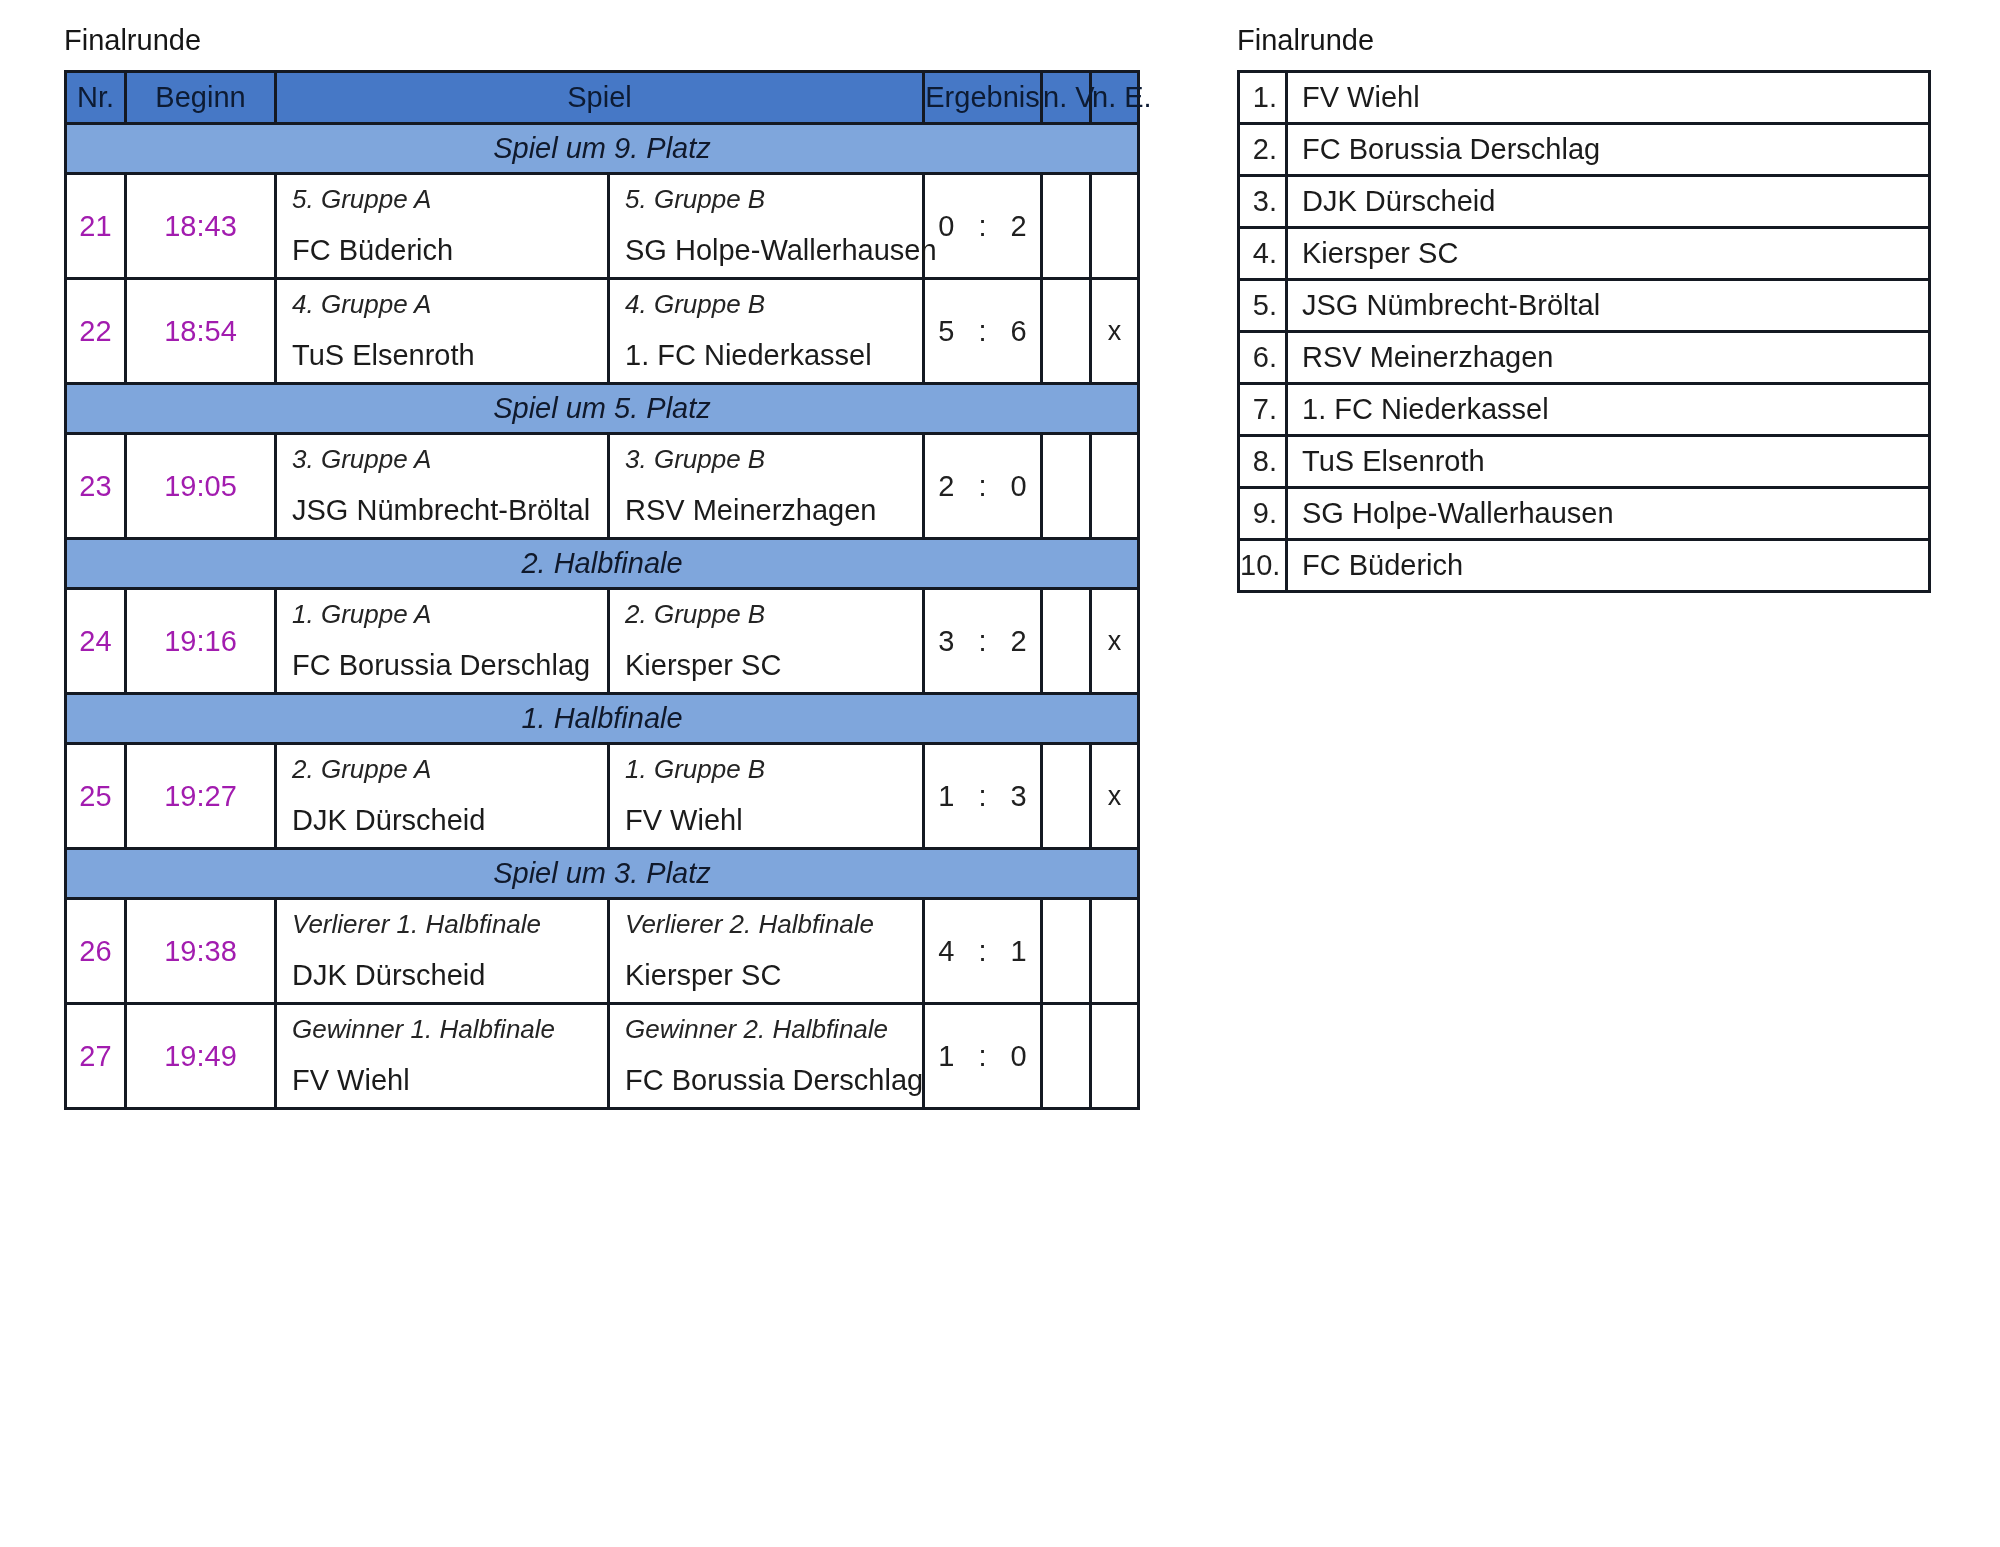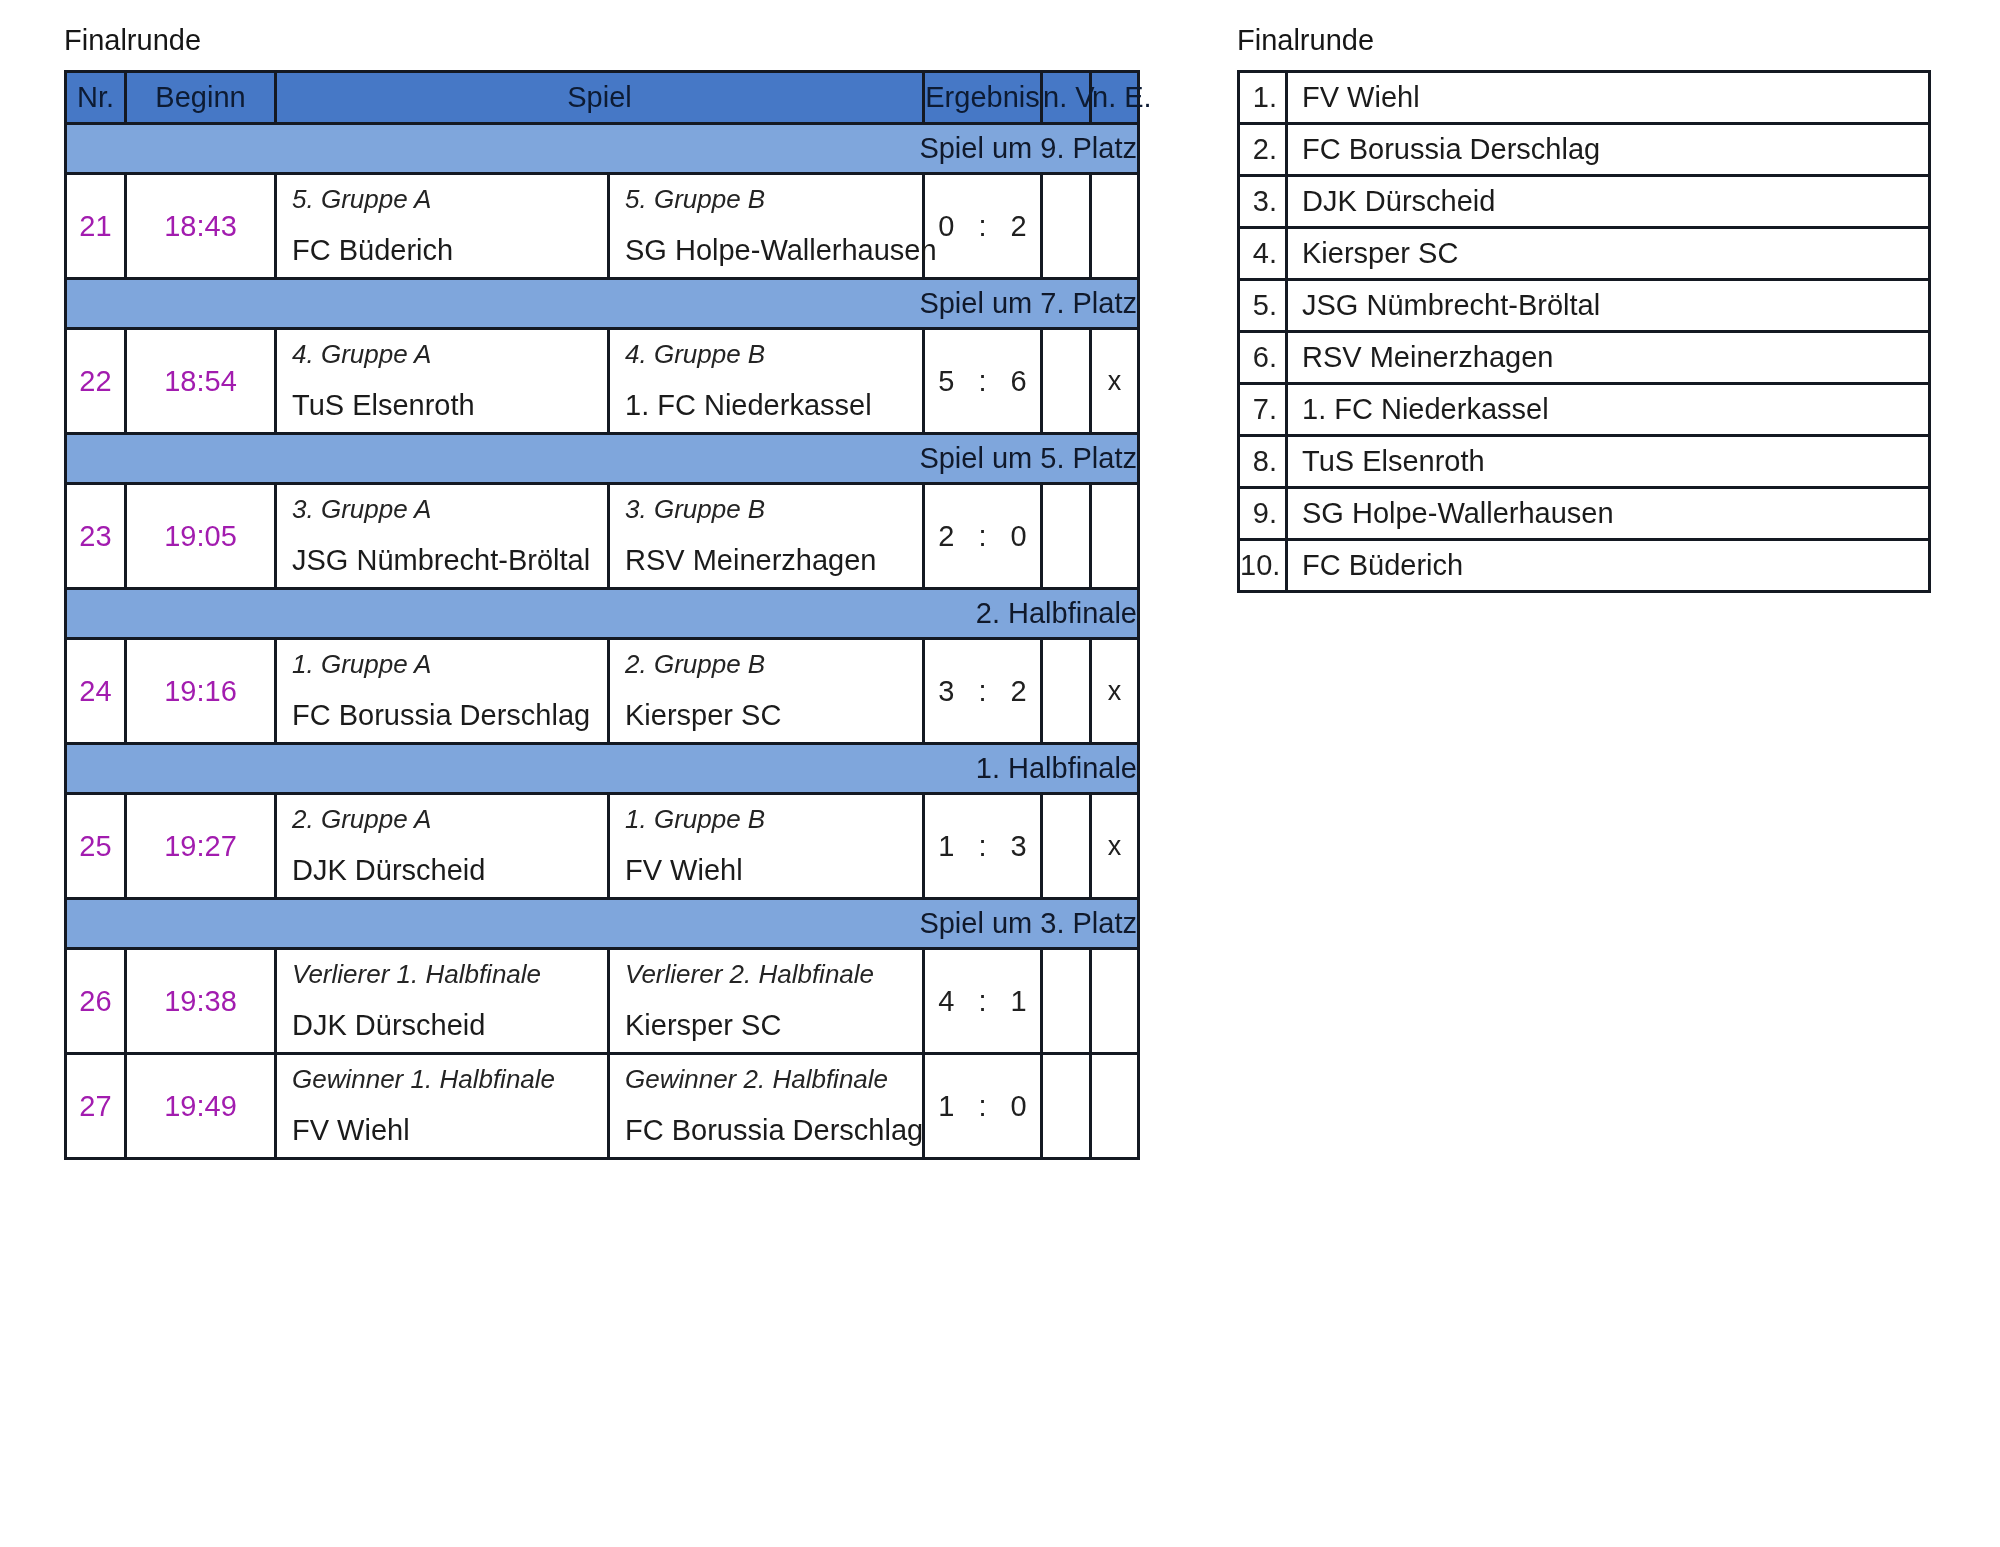--- a/index.html
+++ b/index.html
@@ -48,21 +48,22 @@
     color: #0d1b33;
     font-size: 29px;
     white-space: nowrap;
   }
 
   tr.band { height: 50px; }
   tr.band td {
     background: #7FA6DC;
     color: #10192b;
     font-size: 29px;
-    text-align: right;
+    text-align: center;
+    font-style: italic;
   }
 
   tr.match { height: 105px; }
   td.c { text-align: center; font-size: 29px; color: #a21caf; }
 
   td.spiel { vertical-align: top; }
   .spiel-inner {
     box-sizing: border-box;
     height: 102px;
     display: flex;
@@ -149,23 +150,20 @@
           <div class="score-wrap">
             <span>0</span>
             <span>:</span>
             <span>2</span>
           </div>
         </td>
         <td class="mark"></td>
         <td class="mark"></td>
       </tr>
 
-      <tr class="band">
-        <td colspan="7">Spiel um 7. Platz</td>
-      </tr>
       <tr class="match">
         <td class="c">22</td>
         <td class="c">18:54</td>
         <td class="spiel">
           <div class="spiel-inner">
             <span class="seed">4. Gruppe A</span>
             <span class="team">TuS Elsenroth</span>
           </div>
         </td>
         <td class="spiel">

